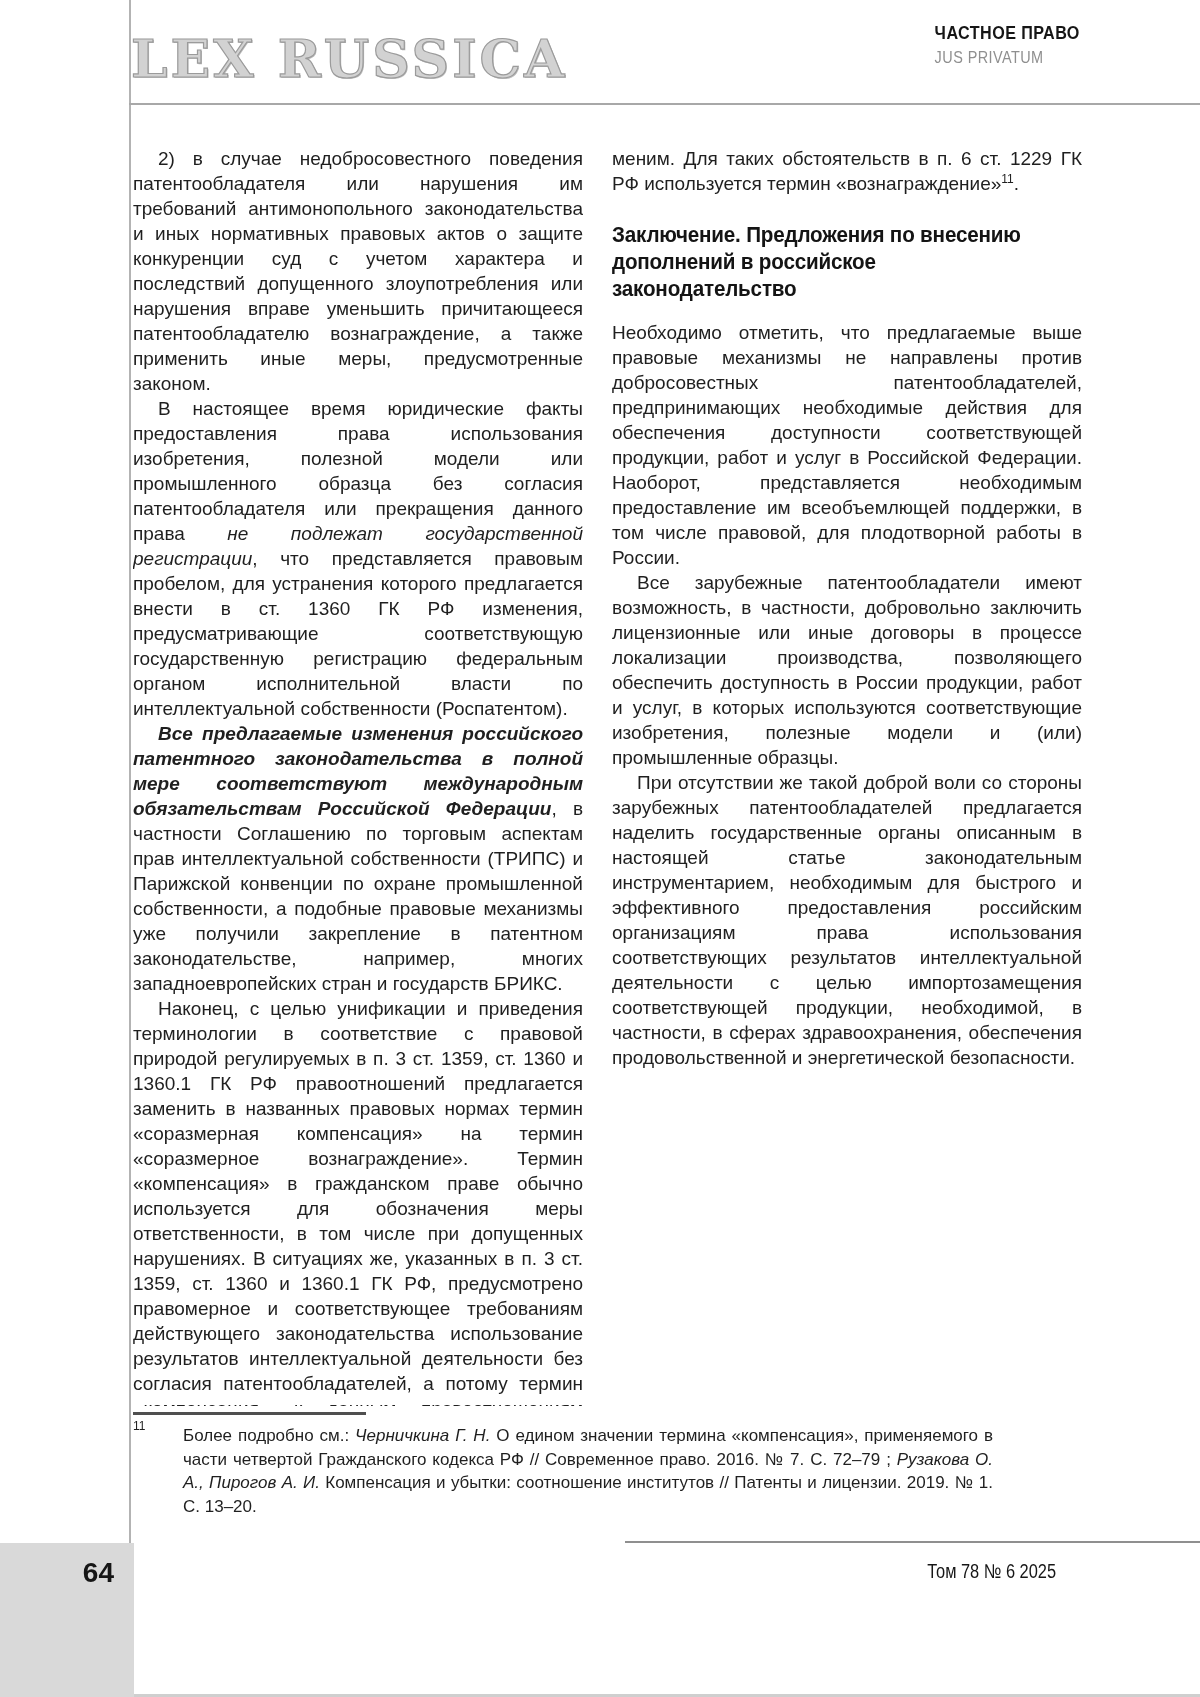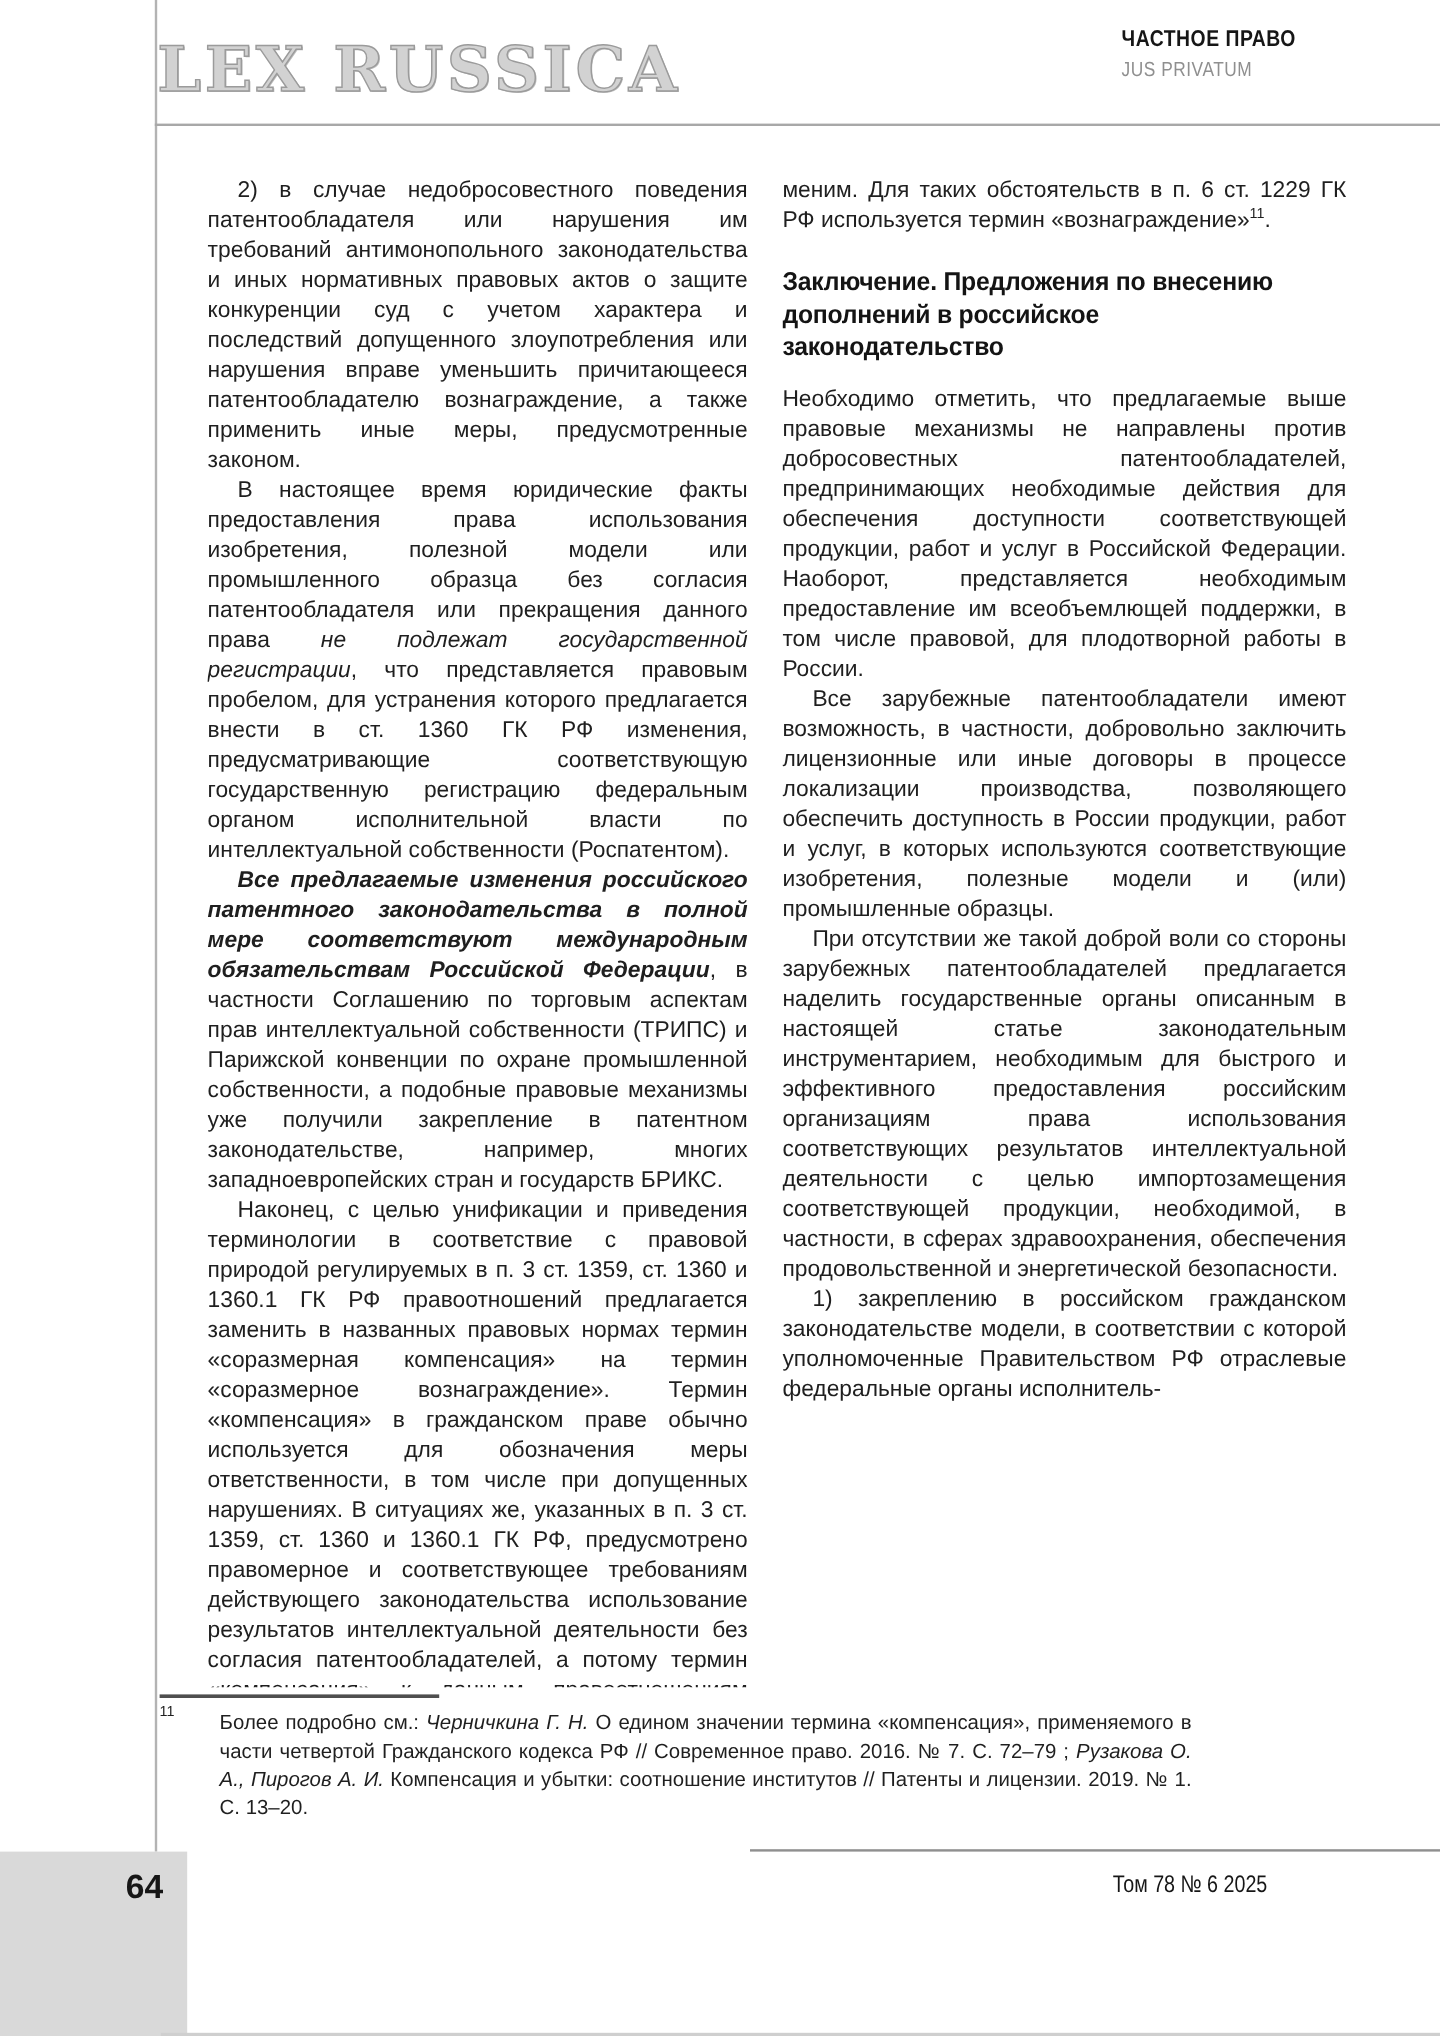--- a/index.html
+++ b/index.html
@@ -18,40 +18,40 @@
         font-weight:bold;font-size:52px;letter-spacing:3px;
         color:#d2d2d2;-webkit-text-stroke:1.2px #9b9b9b;text-shadow:1px 1px 0 #bdbdbd;}
   .rubric{position:absolute;right:120px;top:22px;text-align:left;}
   .rubric-ru{font-weight:bold;font-size:19px;letter-spacing:.5px;color:#161616;
              transform:scaleX(.85);transform-origin:right center;white-space:nowrap;}
   .rubric-lat{color:#8f8f8f;font-size:17px;margin-top:4px;letter-spacing:.5px;
               transform:scaleX(.85);transform-origin:right center;white-space:nowrap;}
 
   
   .col{position:absolute;top:146px;font-size:19px;line-height:25px;text-align:justify;
-       max-height:1260px;overflow:hidden;margin-left:40px;}
+       max-height:1260px;overflow:hidden;}
   .col-left{left:133px;width:450px;}
   .col-right{left:612px;width:470px;}
   .body-p{margin:0;}
   .body-p.indent{text-indent:25px;}
   .i{font-style:italic;}
   .bi{font-style:italic;font-weight:bold;}
   sup{font-size:12px;line-height:0;}
   .section-heading{margin:26px 0 17px;font-size:21.5px;line-height:27px;font-weight:bold;
                    text-align:left;letter-spacing:-.2px;transform:scaleX(.96);
                    transform-origin:left center;color:#141414;}
 
   
   .footnote{position:absolute;left:133px;top:1424px;width:860px;display:flex;
             font-size:17px;line-height:23.5px;color:#1f1f1f;}
   .fn-marker{flex:0 0 30px;width:30px;font-size:12px;padding-top:2px;}
   .fn-text{flex:1;text-align:justify;margin-left:20px;}
 
   
-  .strip{position:absolute;left:0;top:1543px;width:156px;height:154px;background:#d9d9d9;}
+  .strip{position:absolute;left:0;top:1543px;width:134px;height:154px;background:#d9d9d9;}
   .page-num{position:absolute;right:20px;top:14px;font-size:28px;font-weight:bold;color:#161616;}
   .issue{position:absolute;right:144px;top:1560px;font-size:20px;color:#161616;
          transform:scaleX(.82);transform-origin:right center;white-space:nowrap;}
 </style>
 </head>
 <body>
 
 <div class="page">
 
   <div class="v-rule"></div>
@@ -70,21 +70,20 @@
       <p class="body-p indent"><span>В настоящее время юридические факты предоставления права использования изобретения, полезной модели или промышленного образца без согласия патентообладателя или прекращения данного права </span><span class="i">не подлежат государственной регистрации</span><span>, что представляется правовым пробелом, для устранения которого предлагается внести в ст. 1360 ГК РФ изменения, предусматривающие соответствующую государственную регистрацию федеральным органом исполнительной власти по интеллектуальной собственности (Роспатентом).</span></p>
       <p class="body-p indent"><span class="bi">Все предлагаемые изменения российского патентного законодательства в полной мере соответствуют международным обязательствам Российской Федерации</span><span>, в частности Соглашению по торговым аспектам прав интеллектуальной собственности (ТРИПС) и Парижской конвенции по охране промышленной собственности, а подобные правовые механизмы уже получили закрепление в патентном законодательстве, например, многих западноевропейских стран и государств БРИКС.</span></p>
       <p class="body-p indent"><span>Наконец, с целью унификации и приведения терминологии в соответствие с правовой природой регулируемых в п. 3 ст. 1359, ст. 1360 и 1360.1 ГК РФ правоотношений предлагается заменить в названных правовых нормах термин «соразмерная компенсация» на термин «соразмерное вознаграждение». Термин «компенсация» в гражданском праве обычно используется для обозначения меры ответственности, в том числе при допущенных нарушениях. В ситуациях же, указанных в п. 3 ст. 1359, ст. 1360 и 1360.1 ГК РФ, предусмотрено правомерное и соответствующее требованиям действующего законодательства использование результатов интеллектуальной деятельности без согласия патентообладателей, а потому термин «компенсация» к данным правоотношениям непри-</span></p>
     </section>
   <section class="col col-right">
       <p class="body-p"><span>меним. Для таких обстоятельств в п. 6 ст. 1229 ГК РФ используется термин «вознаграждение»</span><sup>11</sup><span>.</span></p>
       <h3 class="section-heading">Заключение. Предложения по внесению дополнений в российское законодательство</h3>
       <p class="body-p"><span>Необходимо отметить, что предлагаемые выше правовые механизмы не направлены против добросовестных патентообладателей, предпринимающих необходимые действия для обеспечения доступности соответствующей продукции, работ и услуг в Российской Федерации. Наоборот, представляется необходимым предоставление им всеобъемлющей поддержки, в том числе правовой, для плодотворной работы в России.</span></p>
       <p class="body-p indent"><span>Все зарубежные патентообладатели имеют возможность, в частности, добровольно заключить лицензионные или иные договоры в процессе локализации производства, позволяющего обеспечить доступность в России продукции, работ и услуг, в которых используются соответствующие изобретения, полезные модели и (или) промышленные образцы.</span></p>
       <p class="body-p indent"><span>При отсутствии же такой доброй воли со стороны зарубежных патентообладателей предлагается наделить государственные органы описанным в настоящей статье законодательным инструментарием, необходимым для быстрого и эффективного предоставления российским организациям права использования соответствующих результатов интеллектуальной деятельности с целью импортозамещения соответствующей продукции, необходимой, в частности, в сферах здравоохранения, обеспечения продовольственной и энергетической безопасности.</span></p>
-      <p class="body-p indent"><span>1) закреплению в российском гражданском законодательстве модели, в соответствии с которой уполномоченные Правительством РФ отраслевые федеральные органы исполнитель-</span></p>
     </section>
 
   <div class="fn-rule"></div>
 
   <div class="footnote">
     <sup class="fn-marker">11</sup>
     <div class="fn-text"><span>Более подробно см.: </span><span class="i">Черничкина Г. Н.</span><span> О едином значении термина «компенсация», применяемого в части четвертой Гражданского кодекса РФ // Современное право. 2016. № 7. С. 72–79 ; </span><span class="i">Рузакова О. А., Пирогов А. И.</span><span> Компенсация и убытки: соотношение институтов // Патенты и лицензии. 2019. № 1. С. 13–20.</span></div>
   </div>
 
   <div class="strip">

